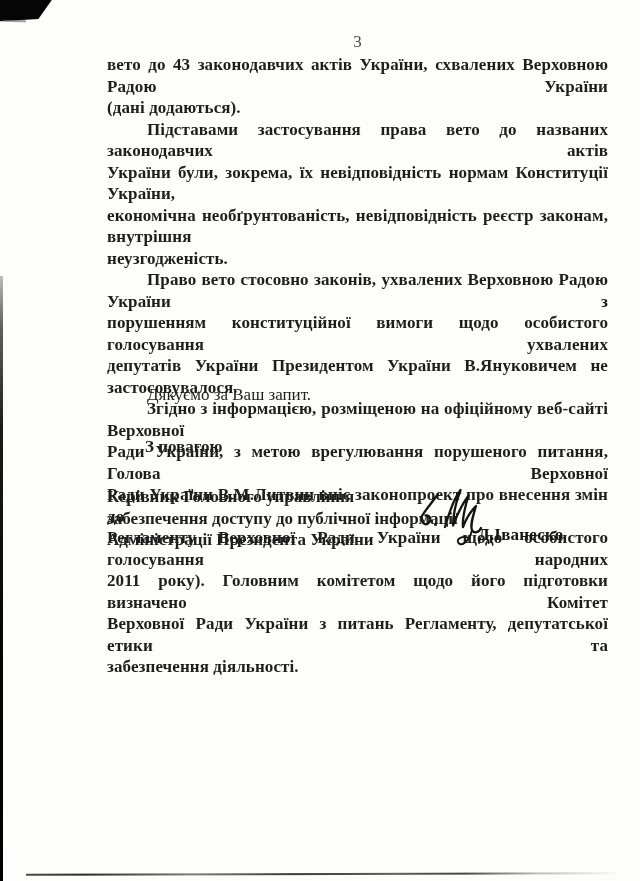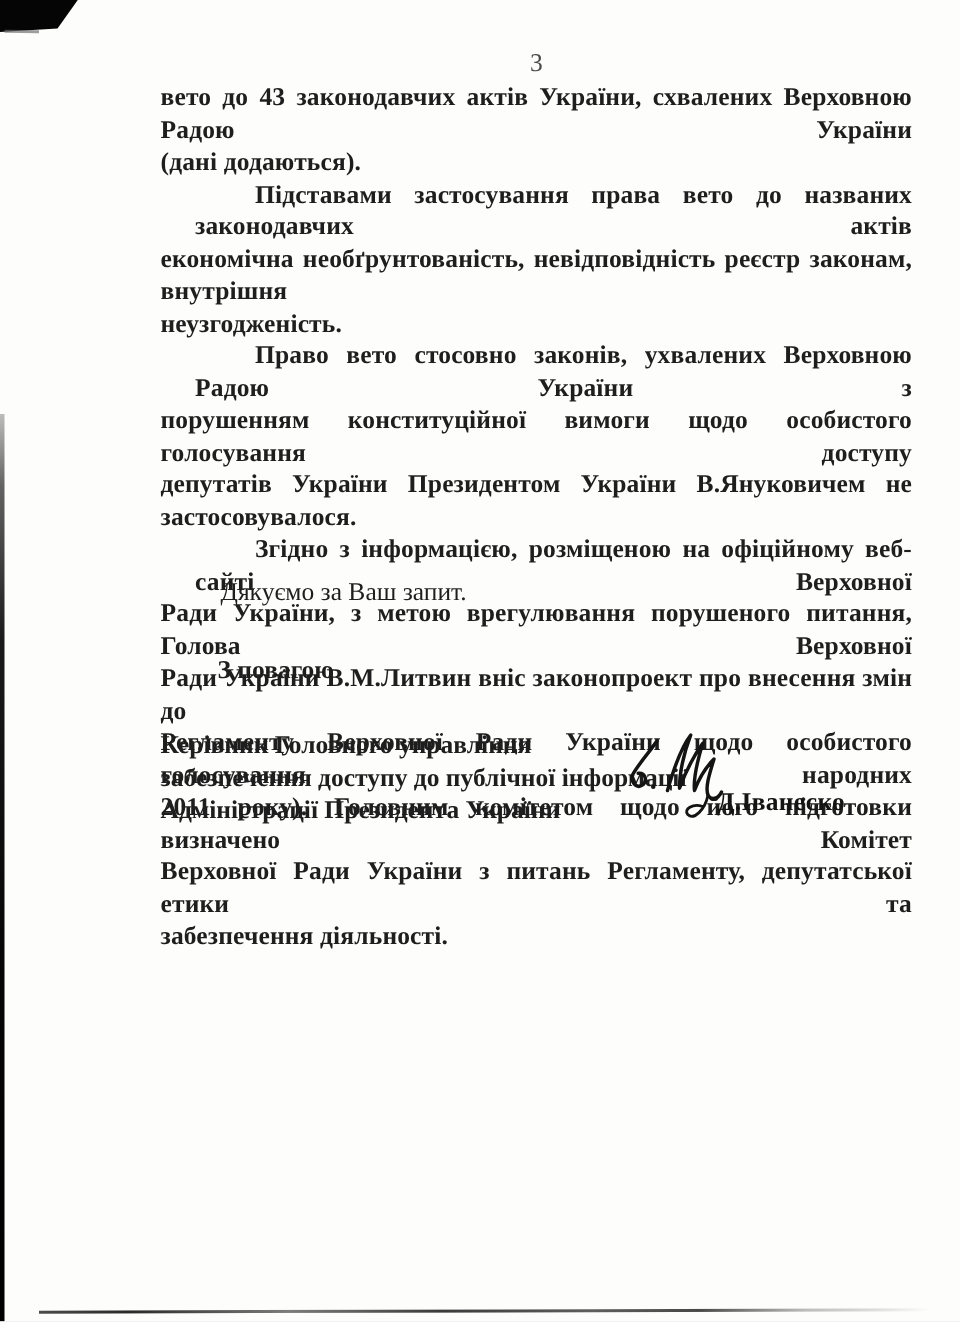--- a/index.html
+++ b/index.html
@@ -84,21 +84,20 @@
     text-align: justify;
     text-align-last: justify;
     white-space: normal;
     font-weight: bold;
   }
   .line.last {
     text-align-last: left;
   }
   .para.indent .line:first-child {
     text-indent: 40px;
-    margin-left: 23px;
   }
 
   .thanks {
     position: absolute;
     top: 385px; left: 107px;
     width: 501px;
     font-size: 17px;
     text-indent: 40px;
   }
   .closing {
@@ -146,26 +145,27 @@
 
   <div class="page-number">3</div>
 
   <div class="body-text">
       <div class="para">
         <div class="line">вето до 43 законодавчих актів України, схвалених Верховною Радою України</div>
         <div class="line last">(дані додаються).</div>
       </div>
       <div class="para indent">
         <div class="line">Підставами застосування права вето до названих законодавчих актів</div>
+        <div class="line">України були, зокрема, їх невідповідність нормам Конституції України,</div>
         <div class="line">економічна необґрунтованість, невідповідність реєстр законам, внутрішня</div>
         <div class="line last">неузгодженість.</div>
       </div>
       <div class="para indent">
         <div class="line">Право вето стосовно законів, ухвалених Верховною Радою України з</div>
-        <div class="line">порушенням конституційної вимоги щодо особистого голосування доступу</div>
+        <div class="line">порушенням конституційної вимоги щодо особистого голосування ухвалених</div>
         <div class="line last">депутатів України Президентом України В.Януковичем не застосовувалося.</div>
       </div>
       <div class="para indent">
         <div class="line">Згідно з інформацією, розміщеною на офіційному веб-сайті Верховної</div>
         <div class="line">Ради України, з метою врегулювання порушеного питання, Голова Верховної</div>
         <div class="line">Ради України В.М.Литвин вніс законопроект про внесення змін до</div>
         <div class="line">Регламенту Верховної Ради України щодо особистого голосування народних</div>
         <div class="line">2011 року). Головним комітетом щодо його підготовки визначено Комітет</div>
         <div class="line">Верховної Ради України з питань Регламенту, депутатської етики та</div>
         <div class="line last">забезпечення діяльності.</div>

